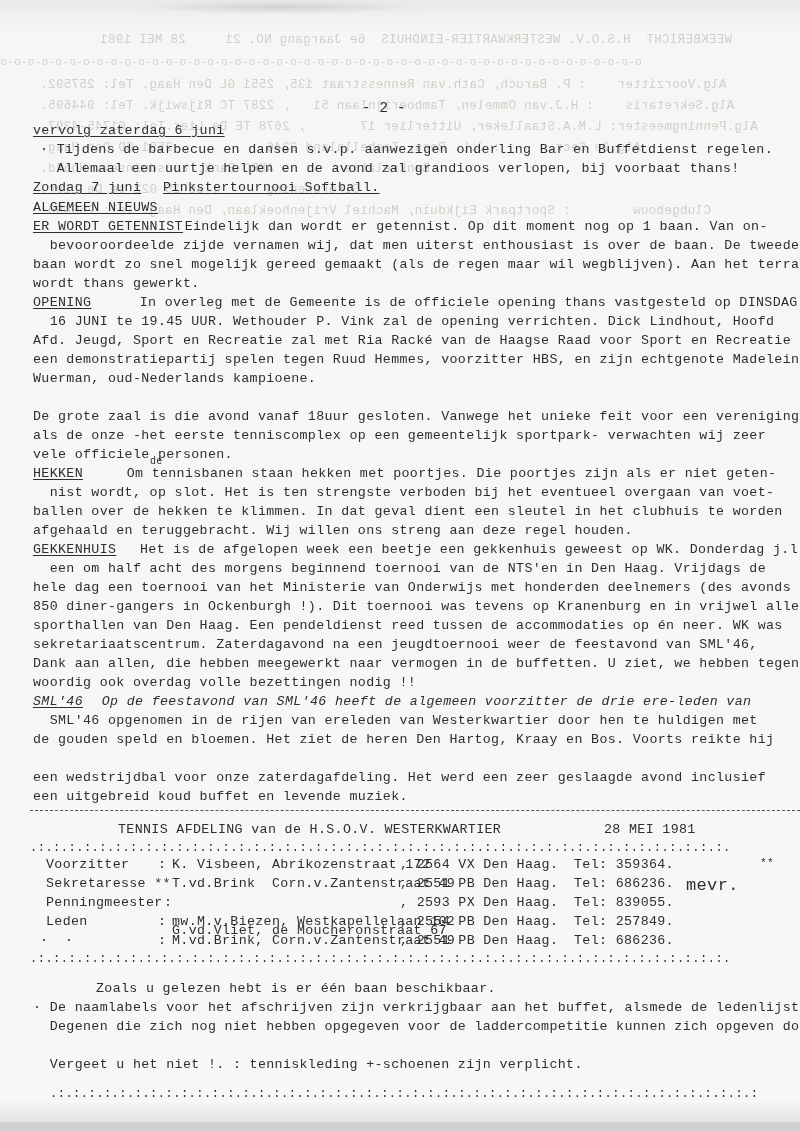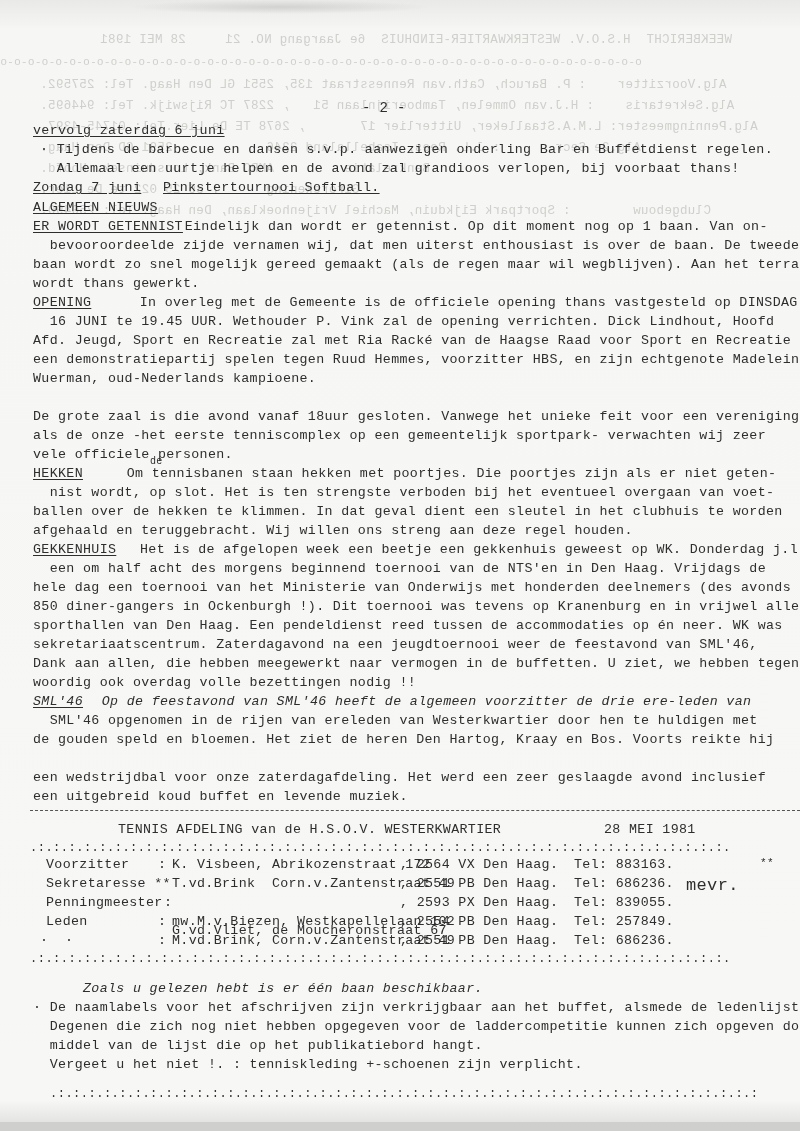--- a/index.html
+++ b/index.html
@@ -109,21 +109,21 @@
   <div class="line" style="left:118px; top:822px;">TENNIS AFDELING van de H.S.O.V. WESTERKWARTIER</div>
   <div class="line" style="left:568px; top:822px;margin-left:36px;">28 MEI 1981</div>
   <div class="dots" style="left:30px; top:841px;">.:.:.:.:.:.:.:.:.:.:.:.:.:.:.:.:.:.:.:.:.:.:.:.:.:.:.:.:.:.:.:.:.:.:.:.:.:.:.:.:.:.:.:.:.:.</div>
 
   <div>
     <div>
       <div class="line" style="left:46px; top:857px;">Voorzitter   </div>
       <div class="line" style="left:158px; top:857px;">:</div>
       <div class="line" style="left:172px; top:857px;">K. Visbeen, Abrikozenstraat 172    </div>
       <div class="line" style="left:400px; top:857px;">, 2564 VX Den Haag.</div>
-      <div class="line" style="left:574px; top:857px;">Tel: 883163.</div>
+      <div class="line" style="left:574px; top:857px;">Tel: 359364.</div>
       <div class="line" style="left:760px; top:857px; font-size:11px;">**</div>
     </div>
     <div>
       <div class="line" style="left:46px; top:876px;">Sekretaresse **</div>
       <div class="line" style="left:172px; top:876px;">T.vd.Brink  Corn.v.Zantenstraat 49 </div>
       <div class="line" style="left:400px; top:876px;">, 2551 PB Den Haag.</div>
       <div class="line" style="left:574px; top:876px;">Tel: 686236.</div>
       <div class="line" style="left:686px; top:876px; font-size:17px;">mevr.</div>
     </div>
     <div>
@@ -144,22 +144,21 @@
       <div class="line" style="left:158px; top:933px;">:</div>
       <div class="line" style="left:172px; top:933px;">M.vd.Brink, Corn.v.Zantenstraat 49 </div>
       <div class="line" style="left:400px; top:933px;">, 2551 PB Den Haag.</div>
       <div class="line" style="left:574px; top:933px;">Tel: 686236.</div>
     </div>
     <div class="line" style="left:40px; top:933px;">·  ·</div>
   </div>
 
   <div class="dots" style="left:30px; top:952px;">.:.:.:.:.:.:.:.:.:.:.:.:.:.:.:.:.:.:.:.:.:.:.:.:.:.:.:.:.:.:.:.:.:.:.:.:.:.:.:.:.:.:.:.:.:.</div>
 
-  <div class="line" style="left:33px; top:981px;font-style:italic;">      Zoals u gelezen hebt is er één baan beschikbaar.</div>
+  <div class="line" style="left:46px; top:981px;">      Zoals u gelezen hebt is er één baan beschikbaar.</div>
   <div class="line" style="left:33px; top:1000px;">· De naamlabels voor het afschrijven zijn verkrijgbaar aan het buffet, alsmede de ledenlijst.</div>
   <div class="line" style="left:33px; top:1019px;">  Degenen die zich nog niet hebben opgegeven voor de laddercompetitie kunnen zich opgeven door</div>
-  <div class="line" style="left:33px; top:1038px;">  middel van de lijst die op het publikatiebord hangt.</div>
   <div class="line" style="left:33px; top:1057px;">  Vergeet u het niet !. : tenniskleding +-schoenen zijn verplicht.</div>
 
   <div class="dots" style="left:50px; top:1087px;">.:.:.:.:.:.:.:.:.:.:.:.:.:.:.:.:.:.:.:.:.:.:.:.:.:.:.:.:.:.:.:.:.:.:.:.:.:.:.:.:.:.:.:.:.:.:</div>
 
   <div class="bottomedge"></div>
 </div>
 
 </body></html>

